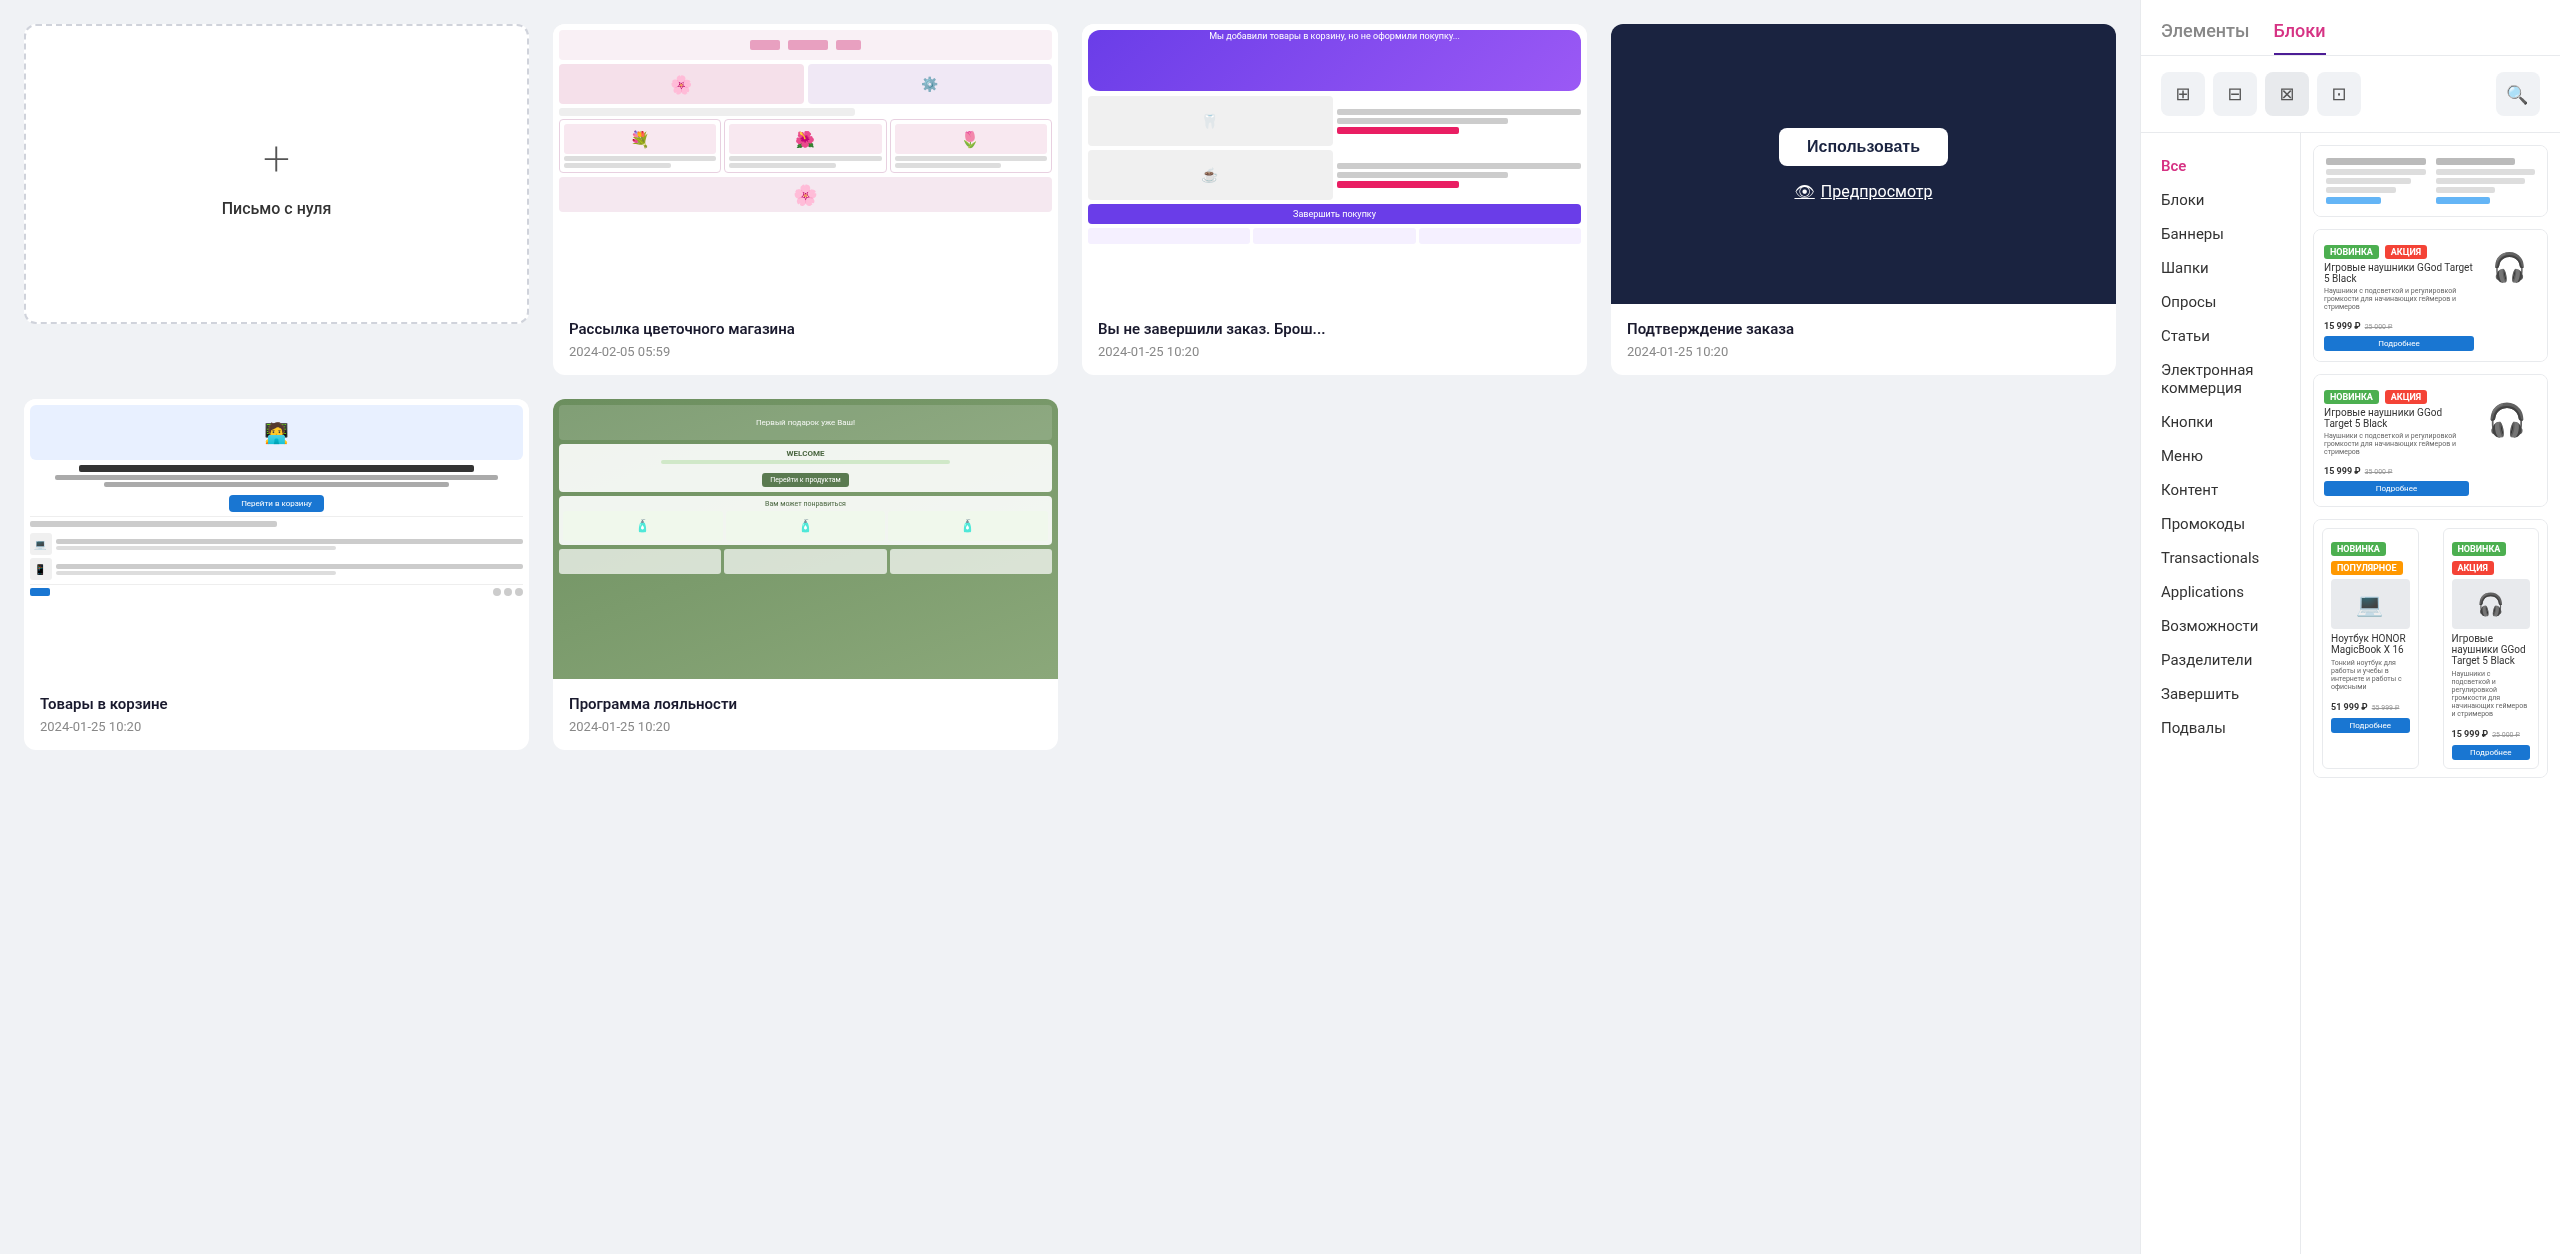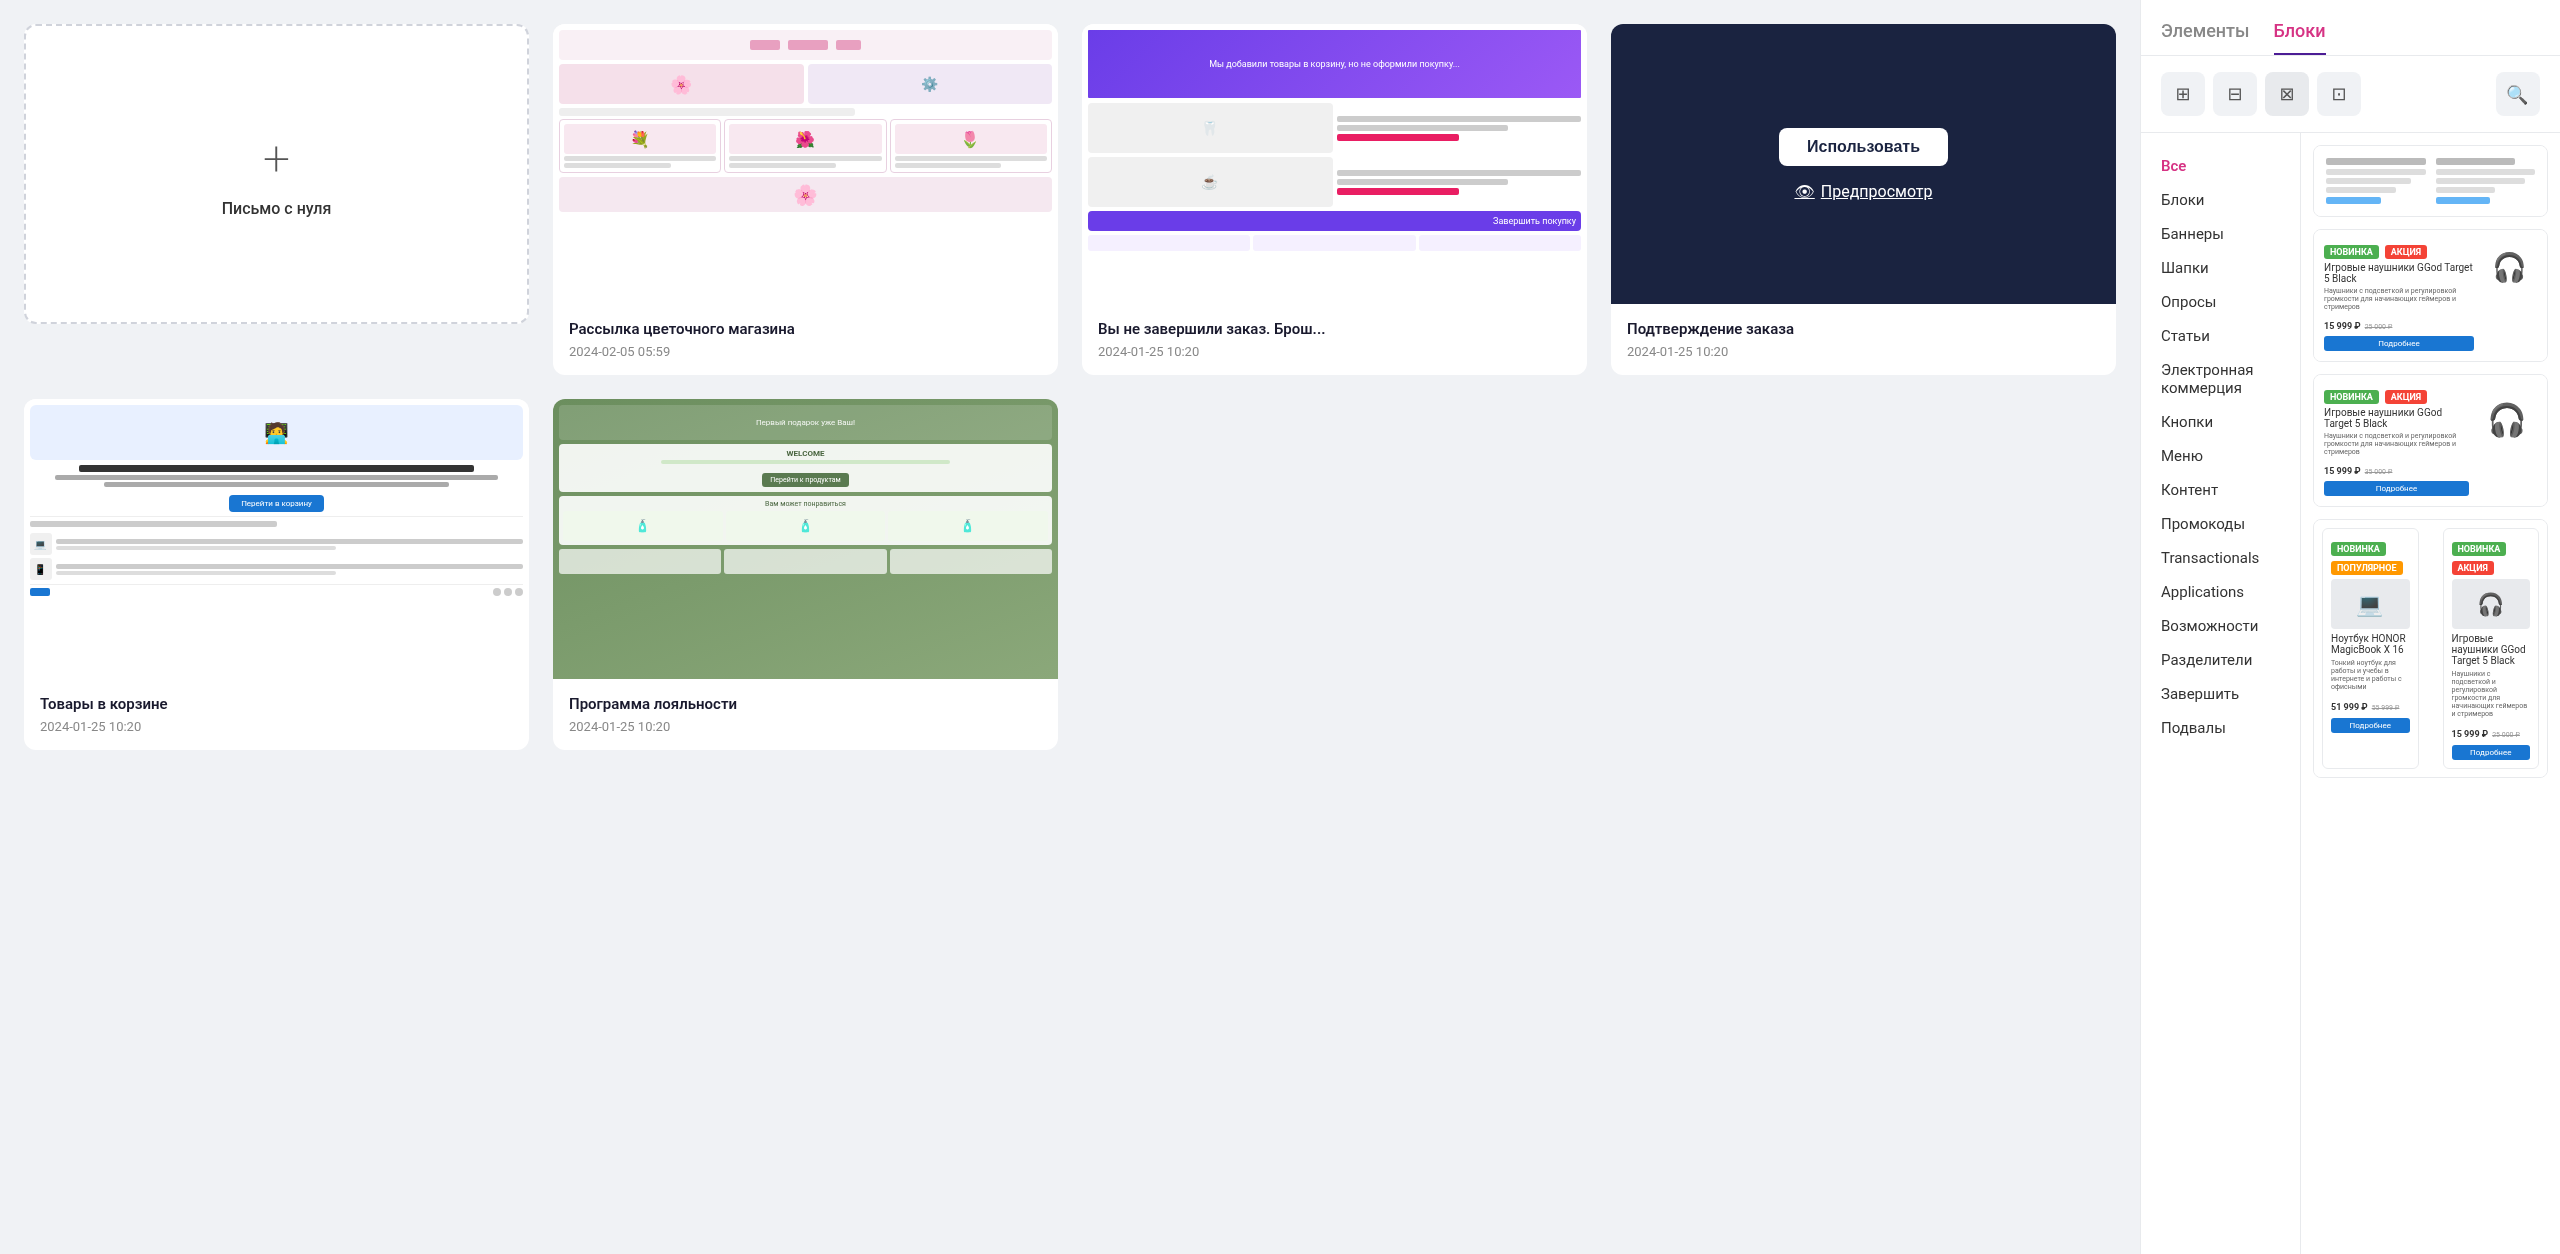--- a/index.html
+++ b/index.html
@@ -352,40 +352,40 @@
       </div>
       <div class="template-info">
         <div class="template-title">Рассылка цветочного магазина</div>
         <div class="template-date">2024-02-05 05:59</div>
       </div>
     </div>
 
     <div class="template-card">
       <div class="template-preview">
         <div style="width:100%;height:100%;background:#fff;padding:6px;overflow:hidden;">
-          <div style="background:linear-gradient(135deg,#6a3de8,#9b59f5);border-radius:1px;height:68px;display:flex;align-items:center;justify-content:center;margin-bottom:5px;">
+          <div style="background:linear-gradient(135deg,#6a3de8,#9b59f5);border-radius:12px;height:61px;display:flex;justify-content:center;margin-bottom:5px;">
             <div style="color:#fff;font-size:9px;text-align:center;padding:0 8px;line-height:1.4;">Мы добавили товары в корзину, но не оформили покупку...</div>
           </div>
           <div style="display:flex;gap:4px;margin-bottom:4px;">
             <div style="flex:1;background:#f0f0f0;border-radius:4px;height:50px;display:flex;align-items:center;justify-content:center;font-size:14px;">🦷</div>
             <div style="flex:1;display:flex;flex-direction:column;gap:3px;justify-content:center;">
               <div style="height:6px;background:#ccc;border-radius:2px;"></div>
               <div style="height:6px;background:#ccc;border-radius:2px;width:70%;"></div>
               <div style="height:7px;background:#e91e63;border-radius:2px;width:50%;"></div>
             </div>
           </div>
           <div style="display:flex;gap:4px;margin-bottom:4px;">
             <div style="flex:1;background:#f0f0f0;border-radius:4px;height:50px;display:flex;align-items:center;justify-content:center;font-size:14px;">☕</div>
             <div style="flex:1;display:flex;flex-direction:column;gap:3px;justify-content:center;">
               <div style="height:6px;background:#ccc;border-radius:2px;"></div>
               <div style="height:6px;background:#ccc;border-radius:2px;width:70%;"></div>
               <div style="height:7px;background:#e91e63;border-radius:2px;width:50%;"></div>
             </div>
           </div>
-          <div style="background:#6a3de8;border-radius:4px;padding:5px;text-align:right;color:#fff;font-size:9px;">Завершить покупку</div>
+          <div style="background:#6a3de8;border-radius:4px;padding:5px;text-align:center;color:#fff;font-size:9px;">Завершить покупку</div>
           <div style="display:grid;grid-template-columns:1fr 1fr 1fr;gap:3px;margin-top:4px;">
             <div style="background:#f5f0ff;border-radius:3px;height:16px;"></div>
             <div style="background:#f5f0ff;border-radius:3px;height:16px;"></div>
             <div style="background:#f5f0ff;border-radius:3px;height:16px;"></div>
           </div>
         </div>
       </div>
       <div class="template-info">
         <div class="template-title">Вы не завершили заказ. Брош...</div>
         <div class="template-date">2024-01-25 10:20</div>

